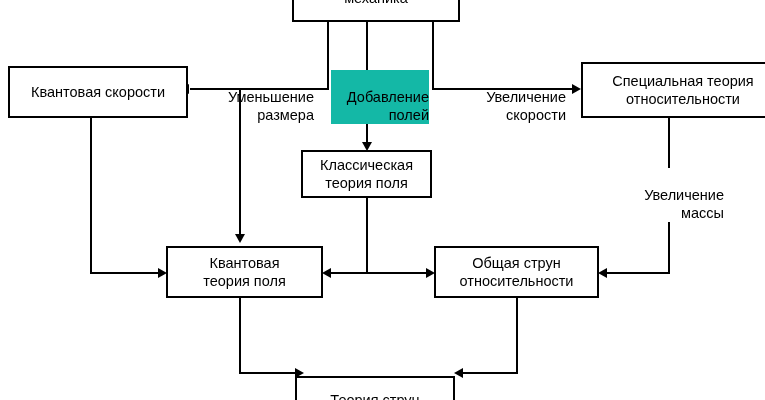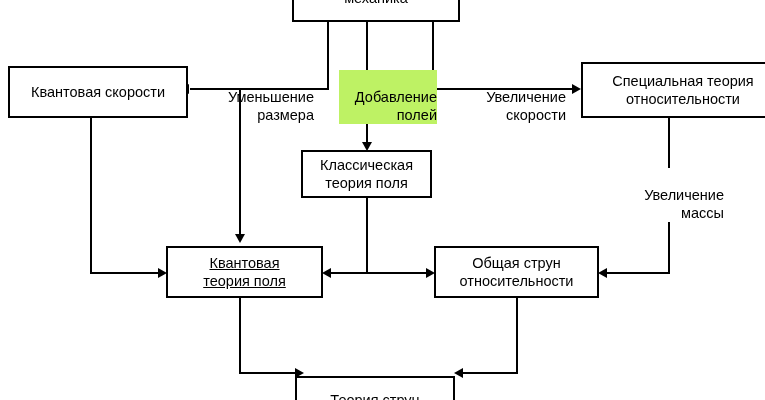--- a/index.html
+++ b/index.html
@@ -125,40 +125,40 @@
   <div class="node" style="left:581px; top:62px; width:204px; height:56px;">
     <span>Специальная теория
 относительности</span>
   </div>
 
   <div class="node" style="left:301px; top:150px; width:131px; height:48px;">
     <span>Классическая
 теория поля</span>
   </div>
 
-  <div class="node" style="left:166px; top:246px; width:157px; height:52px;text-decoration:underline;">
+  <div class="node" style="left:166px; top:246px; width:157px; height:52px;">
     <span>Квантовая
 теория поля</span>
   </div>
 
   <div class="node" style="left:434px; top:246px; width:165px; height:52px;">
     <span>Общая струн
 относительности</span>
   </div>
 
   <div class="node" style="left:295px; top:376px; width:160px; height:48px;">
     <span>Теория струн</span>
   </div>
 
   <div class="edge-label" style="left:204px; top:70px; width:110px;">
     <span>Уменьшение
 размера</span>
   </div>
 
-  <div class="edge-label" style="left:331px; top:70px; width:98px; background:#bef264;margin-left:8px;">
+  <div class="edge-label" style="left:331px; top:70px; width:98px; background:#14b8a6;">
     <span>Добавление
 полей</span>
   </div>
 
   <div class="edge-label" style="left:456px; top:70px; width:110px;">
     <span>Увеличение
 скорости</span>
   </div>
 
   <div class="edge-label" style="left:614px; top:168px; width:110px; background:#ffffff;">

